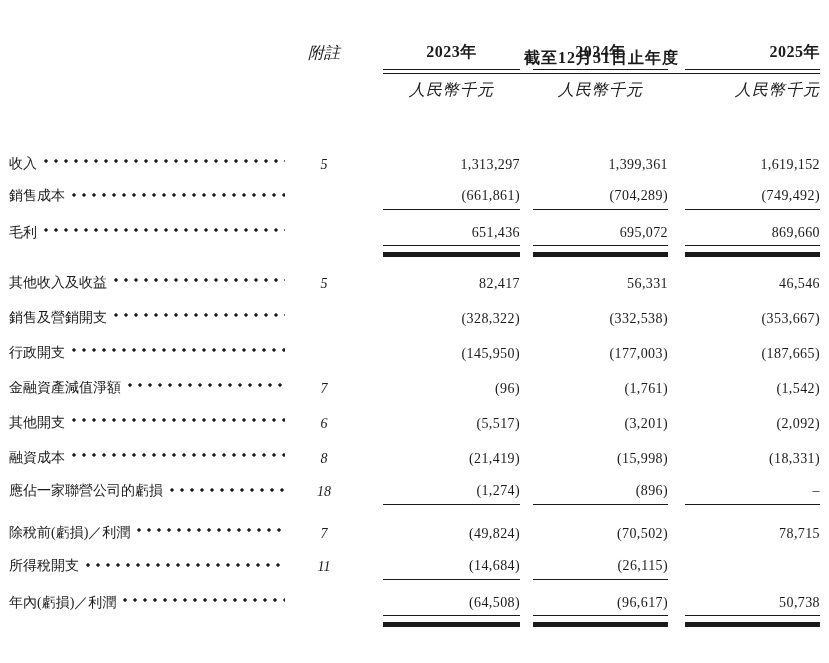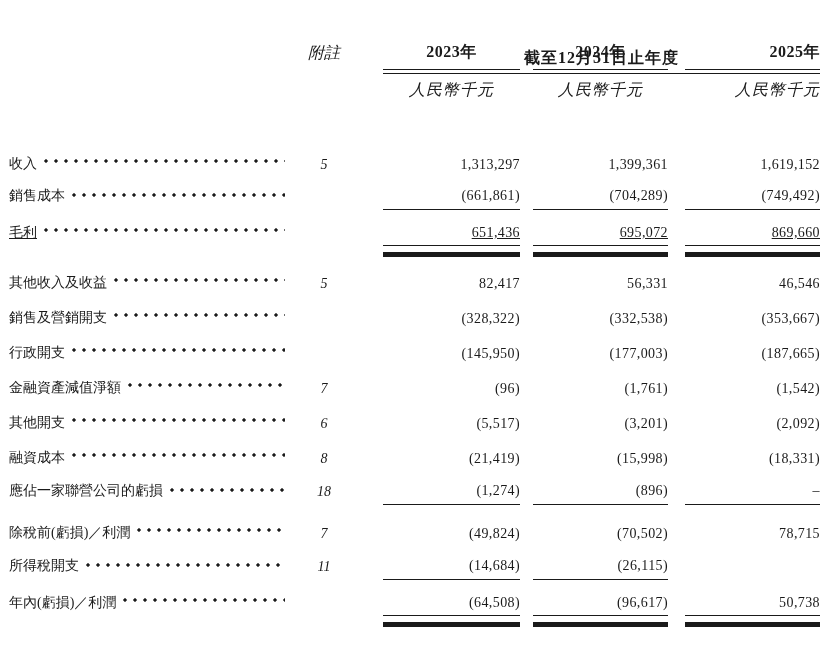--- a/index.html
+++ b/index.html
@@ -50,21 +50,21 @@
   .units-row{height:40px;align-items:center;}
   .unit-cell{
     text-align:center;
     font-style:italic;
     font-size:16px;
     letter-spacing:1px;
   }
   .hspacer{height:36px;}
   
   .drow{font-size:14px;}
-  .h34{height:34px;} .h35{height:35px;} .h31{height:31px;} .h30{height:30px;} .h26{height:26px;text-decoration:underline;}
+  .h34{height:34px;} .h35{height:35px;} .h31{height:31px;} .h30{height:30px;} .h26{height:26px;}
   .drow .cell{padding-bottom:7px;}
   .drow.u .cell{padding-bottom:5px;}
   .label-cell{
     display:flex;
     align-items:flex-end;
     overflow:hidden;
     white-space:nowrap;
   }
   .leader{
     flex:1;

